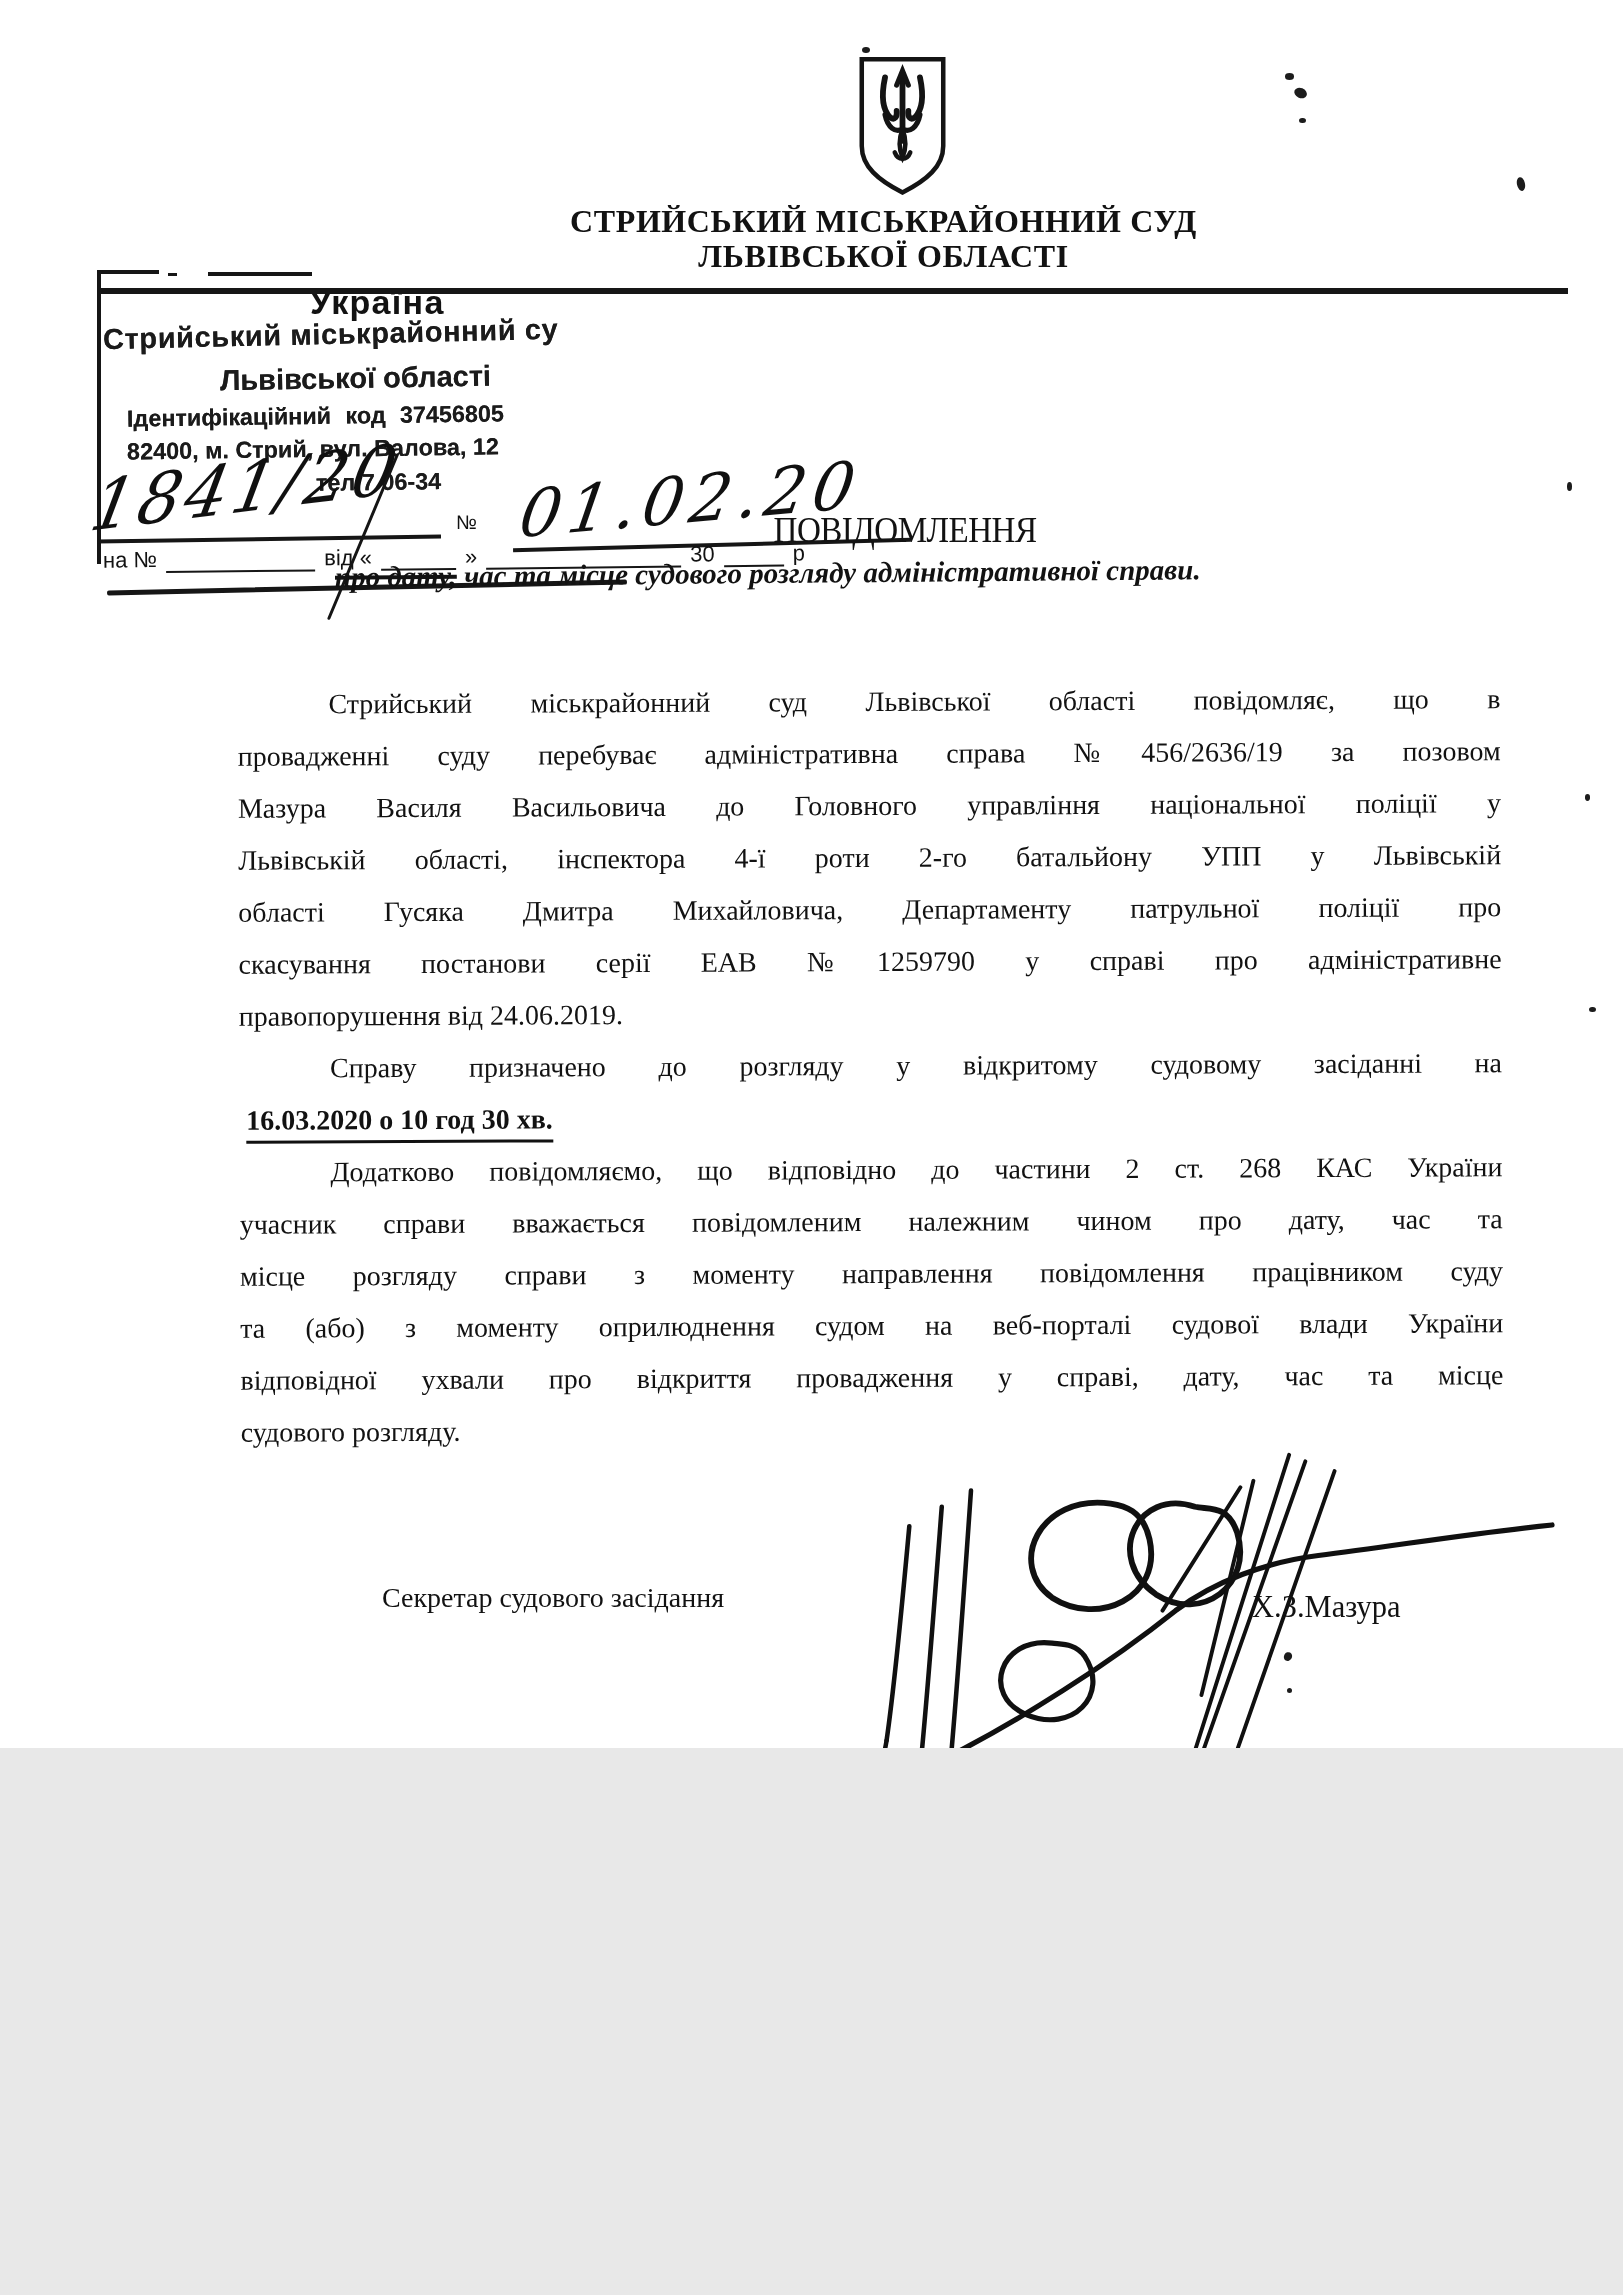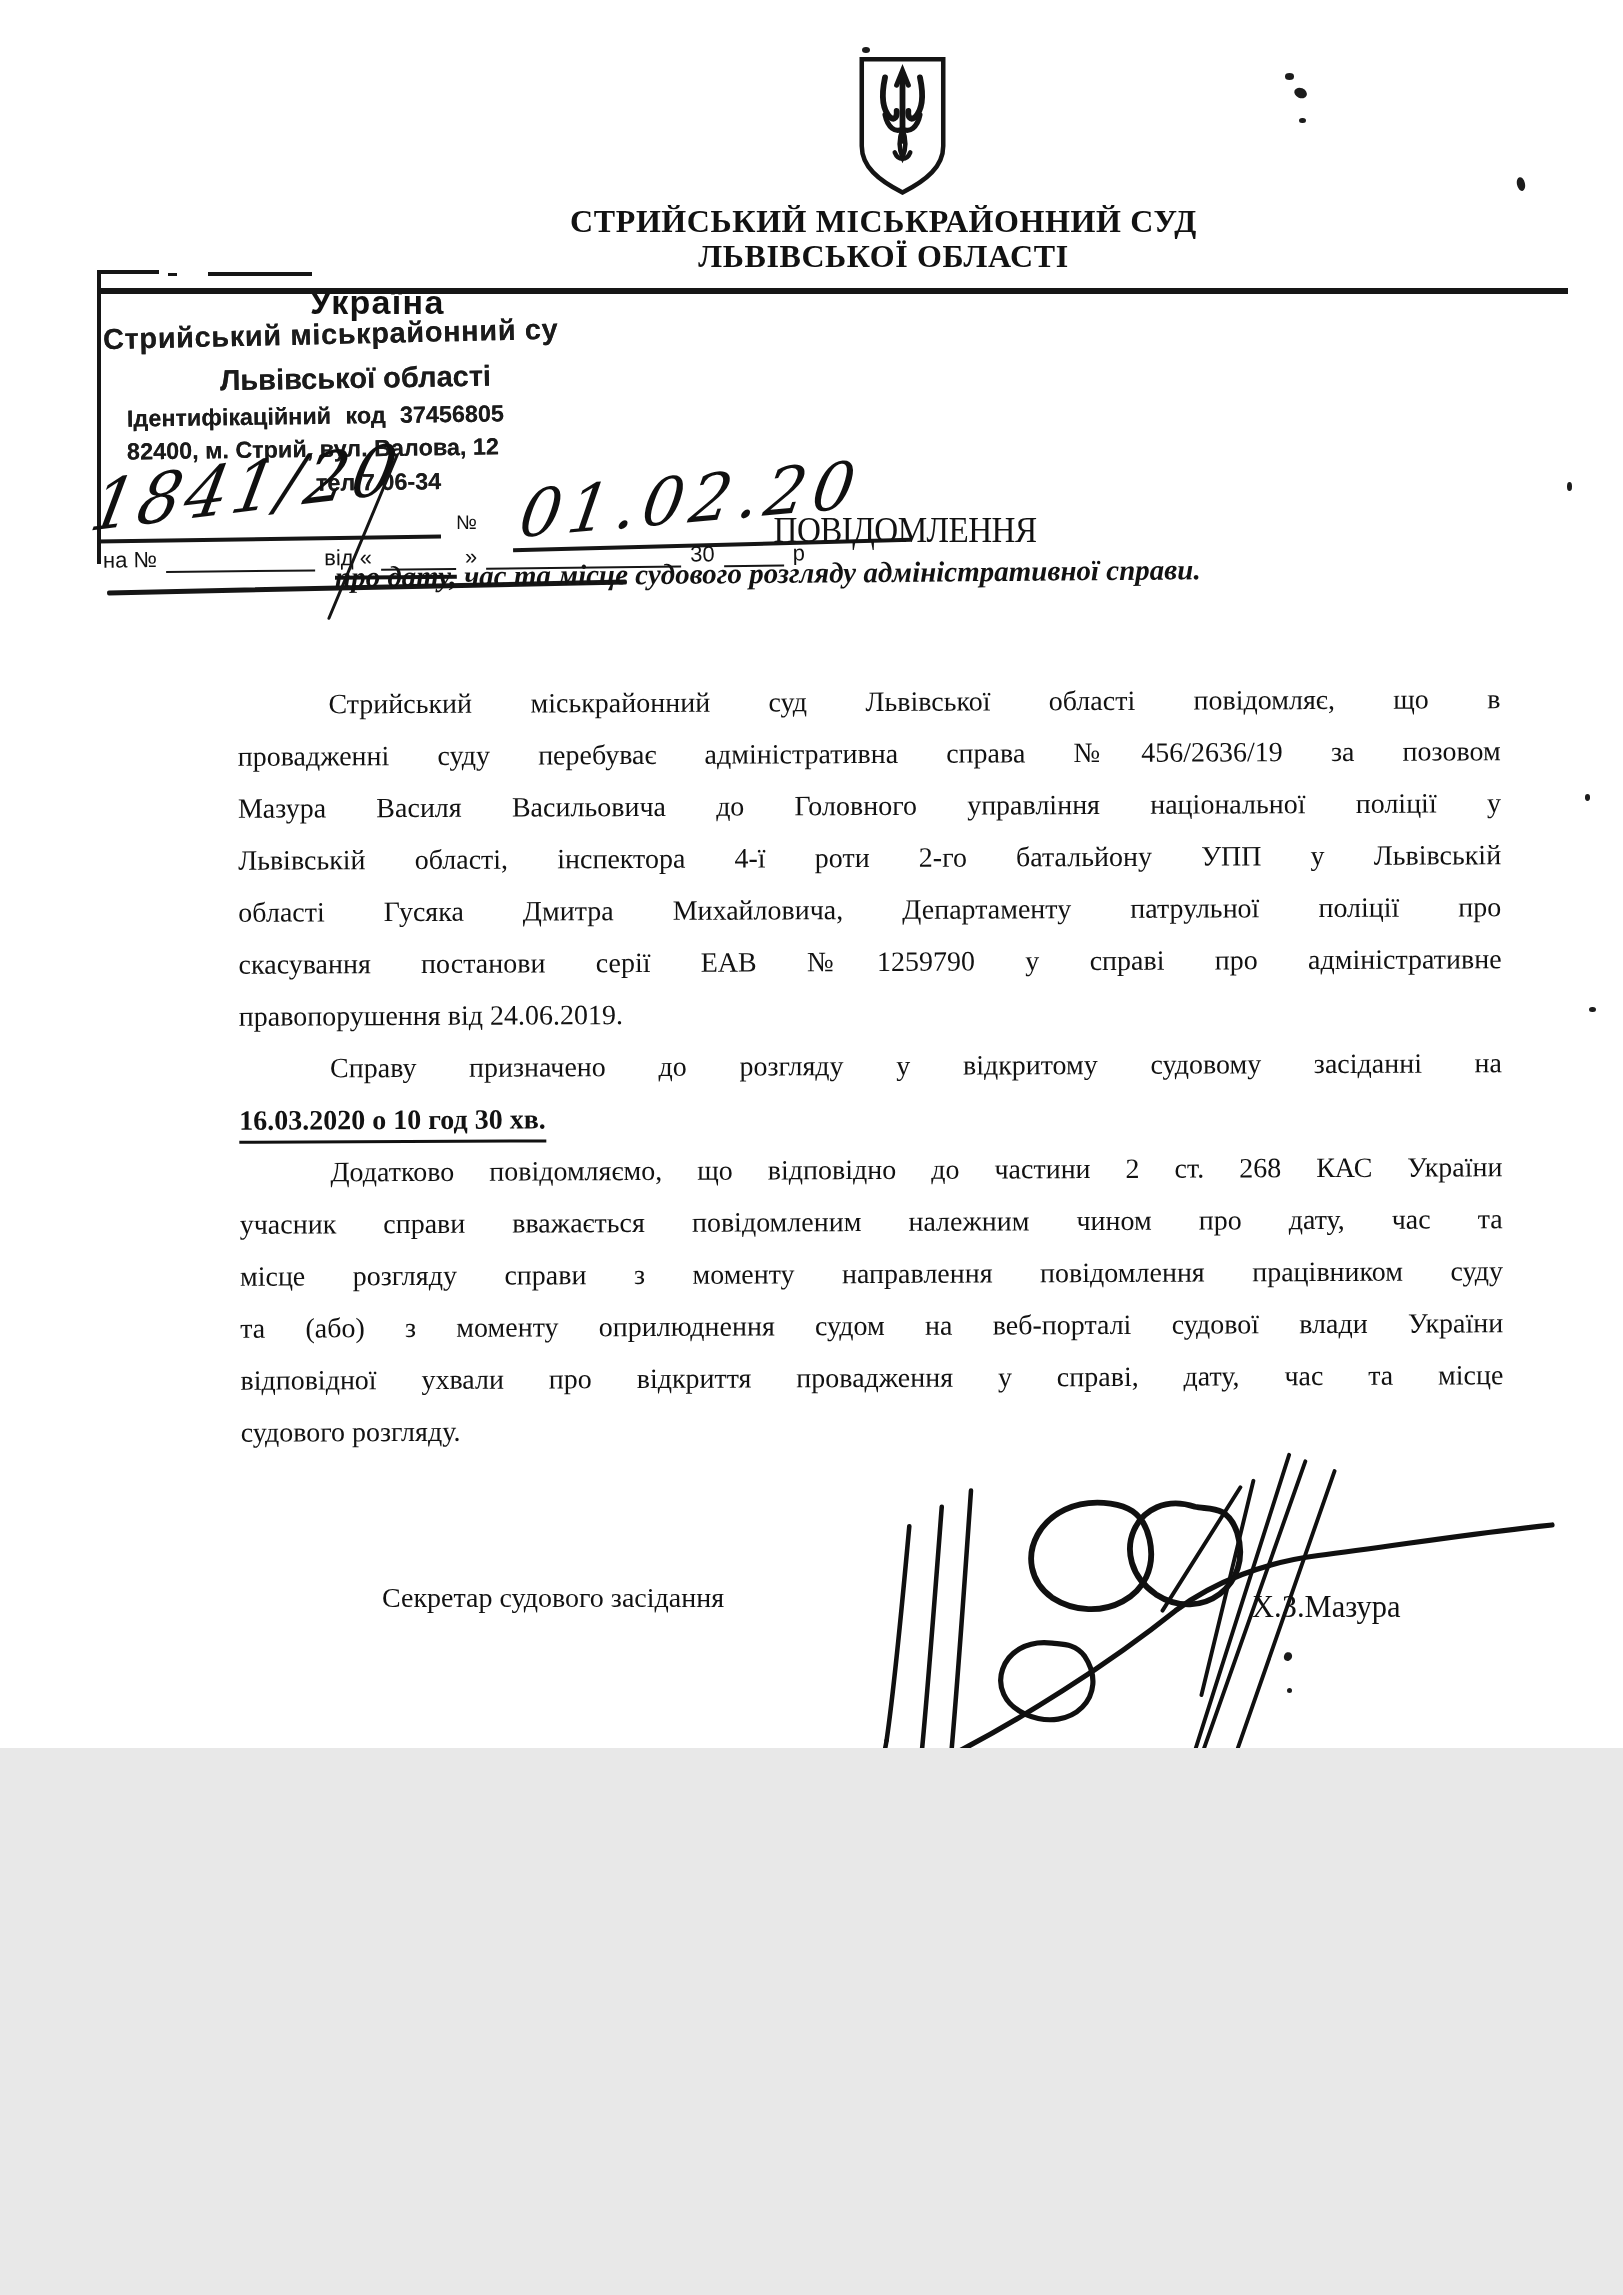--- a/index.html
+++ b/index.html
@@ -73,21 +73,21 @@
 
   
   .body-text{
     left:239px;top:676px;width:1263px;
     font-size:28px;line-height:52px;
     transform:rotate(-0.25deg);
   }
   .bl{text-align:justify;text-align-last:justify;}
   .bl-left{text-align:left;text-align-last:left;}
   .ind{text-indent:91px;}
-  .date-bold{font-weight:700;border-bottom:3.9px solid #111;padding-bottom:5px;}
+  .date-bold{font-weight:700;border-bottom:3.9px solid #111;padding-bottom:5px;margin-left:7px;}
 
   
   .sig-role{left:382px;top:1582px;font-size:28px;white-space:nowrap;}
   .sig-name{left:1252px;top:1590px;font-size:30.5px;white-space:nowrap;}
 
   .speck{background:#1c1c1c;border-radius:50%;}
 
   svg{display:block;}
 </style>
 </head>

